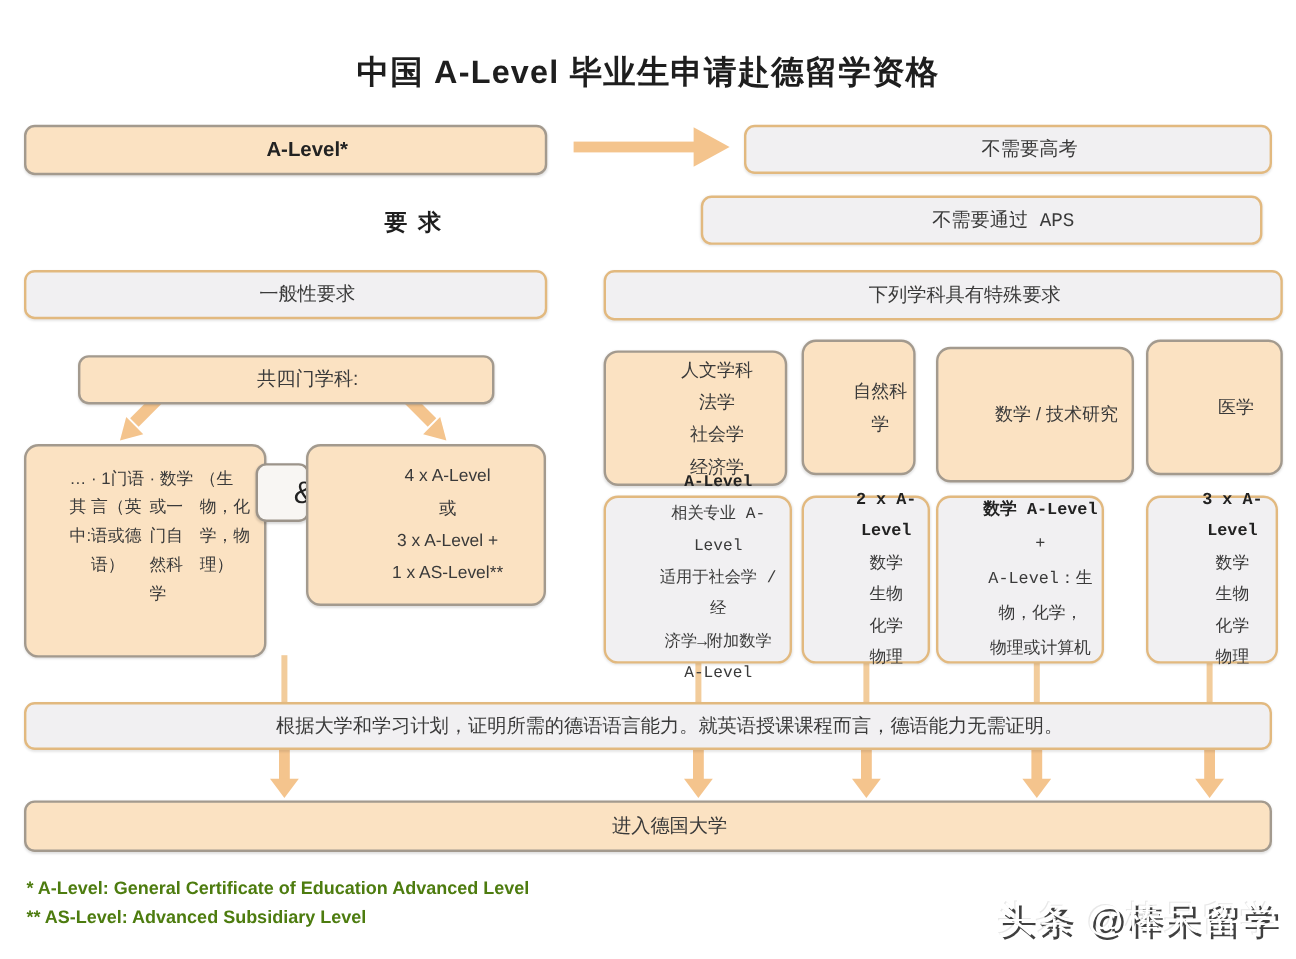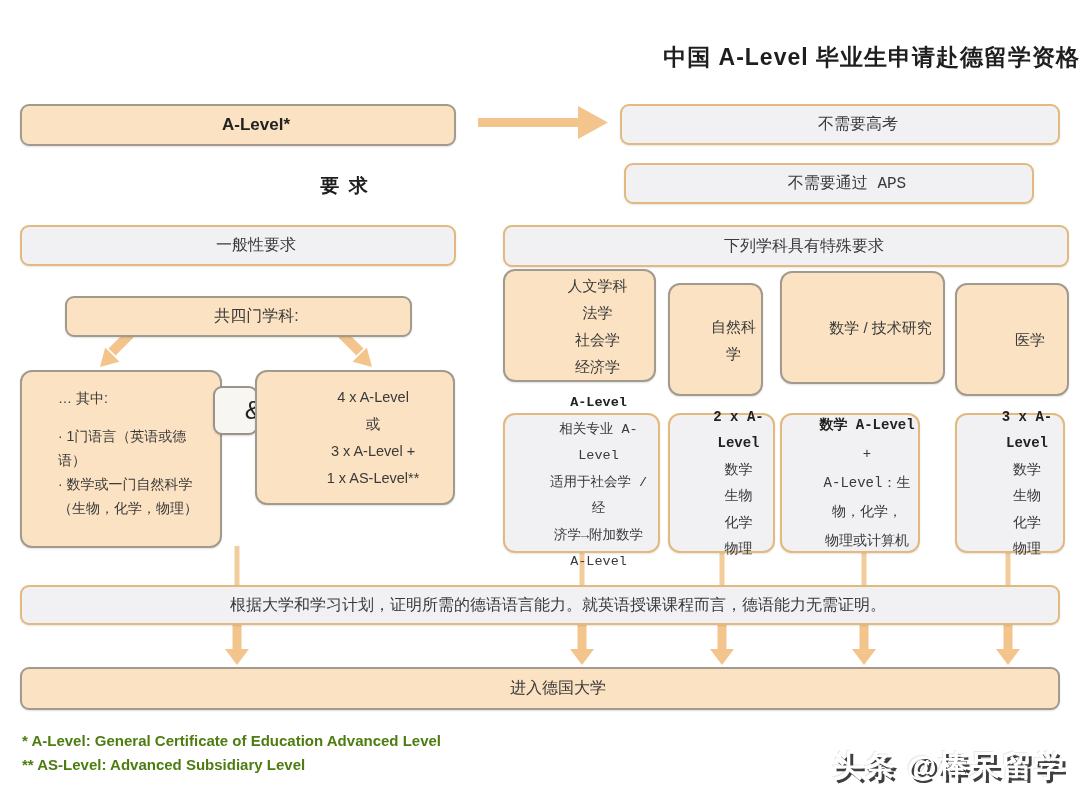--- a/index.html
+++ b/index.html
@@ -9,39 +9,39 @@
   }
   .box{
     position:absolute;box-sizing:border-box;display:flex;align-items:center;justify-content:center;
     text-align:center;color:#3a3a3a;
   }
   .peach{background:#fbe2c2;border:2px solid #a39a8e;box-shadow:0 1px 2px rgba(0,0,0,.12);}
   .grayb{background:#f1f0f2;border:2px solid #e2b97f;box-shadow:0 1px 2px rgba(0,0,0,.10);font-family:Liberation Mono, monospace;}
   .r8{border-radius:9px;} .r12{border-radius:12px;}
   .bold{font-weight:bold;color:#222;}
   .title{
-    position:absolute;top:42px;left:0;width:100%;text-align:right;
-    font-size:23px;font-weight:bold;color:#1e1e1e;letter-spacing:1px;
+    position:absolute;top:42px;left:0;width:100%;text-align:center;
+    font-size:27px;font-weight:bold;color:#1e1e1e;letter-spacing:1px;
   }
   .label-req{position:absolute;font-size:19px;font-weight:bold;color:#1e1e1e;letter-spacing:2px;}
   .col{display:flex;flex-direction:column;align-items:center;justify-content:center;}
   .lines{line-height:27px;font-size:15px;}
   .detail{font-size:14px;line-height:26.5px;padding:6px 2px;}
   .among{
-    align-items:flex-start;justify-content:flex-start;flex-direction:column;
+    align-items:flex-start;justify-content:flex-start;flex-direction:row;
     text-align:left;font-size:14px;padding:14px 10px 10px 12px;line-height:24px;color:#3a3a3a;
   }
   .andbox{
     background:#f8f6f3;border:2px solid #9c948a;border-radius:9px;
     font-size:26px;color:#222;z-index:3;box-shadow:0 1px 2px rgba(0,0,0,.15);
   }
   .bar-text{font-size:16px;color:#3a3a3a;}
   .foot{position:absolute;left:22px;font-size:15px;color:#4d7c0f;font-weight:bold;}
   .watermark{
-    position:absolute;right:14px;bottom:12px;font-size:30px;font-weight:bold;
+    position:absolute;right:14px;bottom:12px;font-size:30px;font-weight:normal;
     color:#ffffff;text-shadow:3px 3px 0 #3f3f3f,-1px -1px 0 #e8e8e8;letter-spacing:2px;
   }
   svg{position:absolute;left:0;top:0;z-index:0;}
   .box{z-index:2;padding-left:36px;}
 </style>
 </head>
 <body>
 
 <div id="canvas">
 
@@ -83,21 +83,21 @@
         <polygon points="996,649 1020,649 1008,665"></polygon>
     </g>
   </svg>
 
   <div class="title">中国 A-Level 毕业生申请赴德留学资格</div>
 
   <div class="box peach r8 bold" style="left:20px;top:104px;width:436px;height:42px;font-size:17px;">A-Level*</div>
 
   <div class="box grayb r8 bar-text" style="left:620px;top:104px;width:440px;height:41px;">不需要高考</div>
 
-  <div class="box grayb r8 bar-text" style="left:624px;top:163px;width:410px;height:41px;">不需要通过 APS</div>
+  <div class="box grayb r8 bar-text" style="left:584px;top:163px;width:468px;height:41px;">不需要通过 APS</div>
 
   <div class="label-req" style="left:345px;top:173px;transform:translateX(-50%);">要 求</div>
 
   <div class="box grayb r8 bar-text" style="left:20px;top:225px;width:436px;height:41px;">一般性要求</div>
 
   <div class="box grayb r8 bar-text" style="left:503px;top:225px;width:566px;height:42px;">下列学科具有特殊要求</div>
 
   <div class="box peach r8 bar-text" style="left:65px;top:296px;width:347px;height:41px;">共四门学科:</div>
 
   <div class="box peach r12 among" style="left:20px;top:370px;width:202px;height:178px;">
@@ -115,28 +115,28 @@
 
   <div class="box andbox" style="left:213px;top:386px;width:45px;height:49px;">&amp;</div>
 
   <div class="box peach r12 col" style="left:255px;top:370px;width:200px;height:135px;font-size:14.5px;line-height:27px;">
     <div>4 x A-Level</div>
     <div>或</div>
     <div>3 x A-Level +</div>
     <div>1 x  AS-Level**</div>
   </div>
 
-  <div class="box peach r12 col lines" style="left:503px;top:269px;width:153px;height:113px;">
+  <div class="box peach r12 col lines" style="left:503px;top:292px;width:153px;height:113px;">
     <div>人文学科</div>
     <div>法学</div>
     <div>社会学</div>
     <div>经济学</div>
   </div>
   <div class="box peach r12 lines" style="left:668px;top:283px;width:95px;height:113px;">自然科学</div>
-  <div class="box peach r12 lines" style="left:780px;top:271px;width:165px;height:113px;">数学 / 技术研究</div>
+  <div class="box peach r12 lines" style="left:780px;top:289px;width:165px;height:113px;">数学 / 技术研究</div>
   <div class="box peach r12 lines" style="left:955px;top:283px;width:114px;height:113px;">医学</div>
 
   <div class="box grayb r12 col detail" style="left:503px;top:413px;width:157px;height:140px;font-size:13.5px;">
     <div class="bold">A-Level</div>
     <div>相关专业 A-Level</div>
     <div>适用于社会学 / 经</div>
     <div>济学→附加数学</div>
     <div>A-Level</div>
   </div>
 

